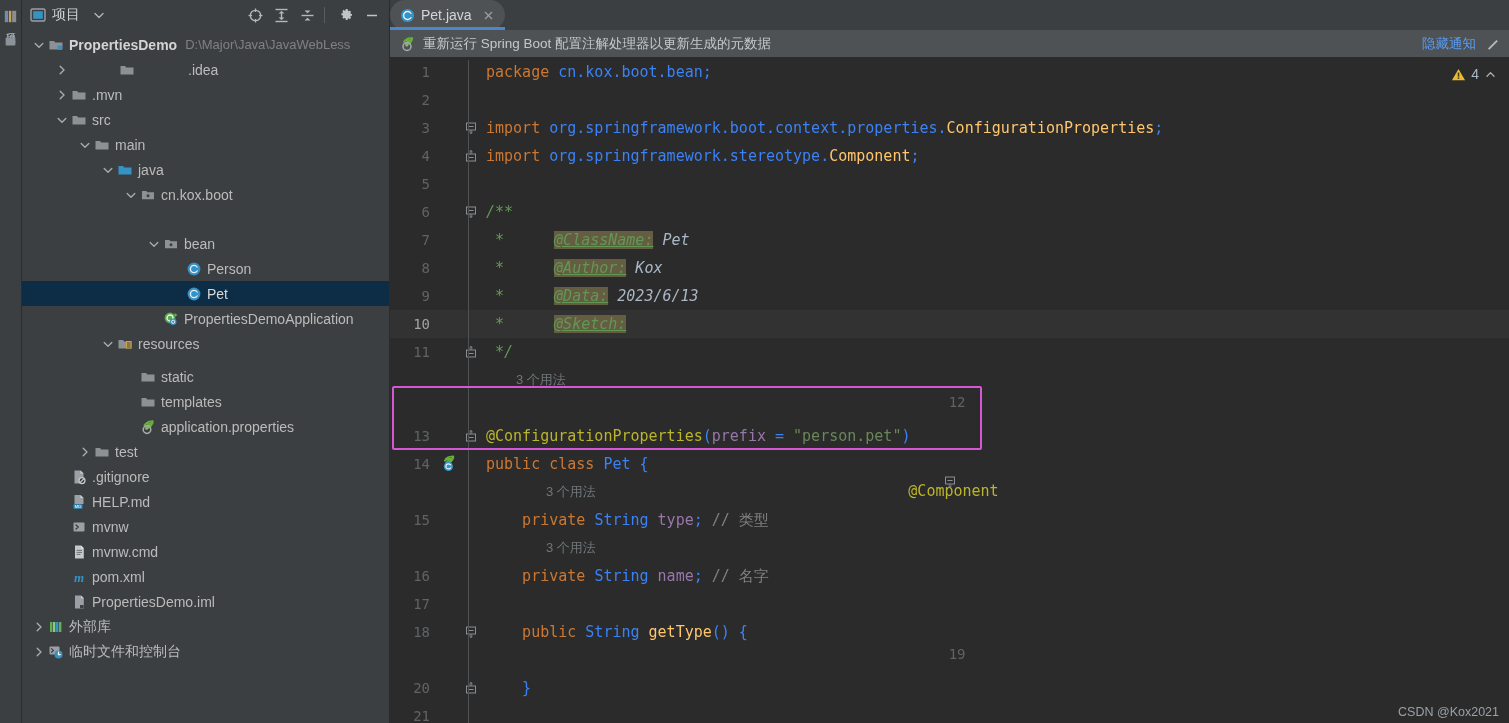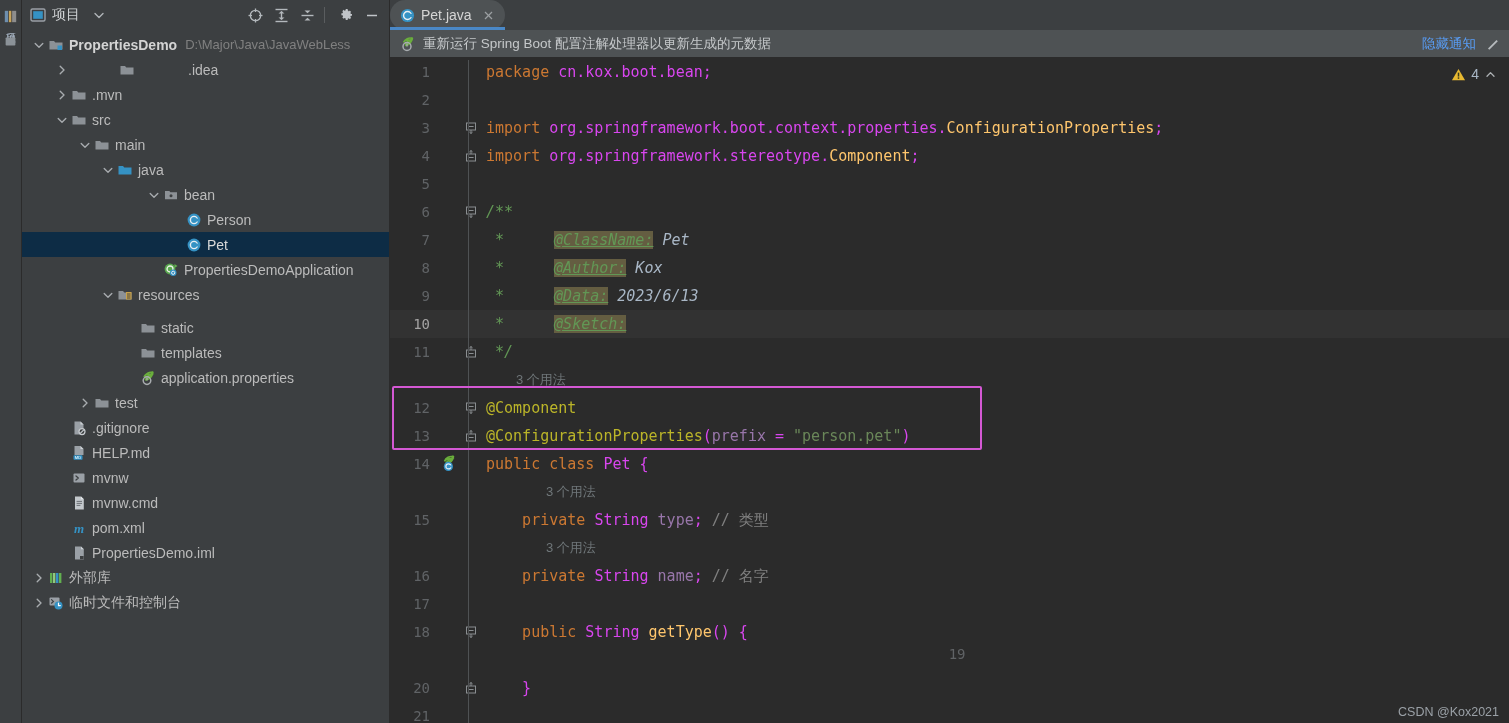--- a/index.html
+++ b/index.html
@@ -108,21 +108,21 @@
   .fold { width: 14px; flex: 0 0 14px; position: relative; height: 28px; }
   .code-text { white-space: pre; padding-left: 8px; }
   .hint-row {
     position: relative; height: 28px; display: flex; align-items: center;
     font-family: "Liberation Sans", sans-serif; font-size: 13px;
   }
   .hint-text { color: #6f7679; padding-left: 8px; white-space: pre; }
 
   
   .kw   { color: #cc7832; }
-  .plain{ color: #d946ef; }
+  .plain{ color: #3b82f6; }
   .cls  { color: #ffc66d; }
   .ann  { color: #bbb529; }
   .str  { color: #6a8759; }
   .fld  { color: #9876aa; }
   .cmt  { color: #808080; }
   .doc  { color: #629755; font-style: italic; }
   .doctag {
     color: #629755; font-style: italic; background: #645d41;
     text-decoration: underline;
     margin-left: 41px;
@@ -282,21 +282,31 @@
         </div>
         <div class="row" style="padding-left: 79px;">
           <svg viewBox="0 0 14 14" class="arrow">
             <path d="M3.2 5.4 L7 9.2 L10.8 5.4" fill="none" stroke="#a8acaf" stroke-width="1.35" stroke-linecap="round" stroke-linejoin="round"></path>
           </svg>
           <svg viewBox="0 0 16 16" class="ricon">
             <path d="M1.5 4 H6 L7.3 5.4 H14.5 V12.6 H1.5 Z" fill="#3592c4"></path>
           </svg>
           <span class="label">java</span>
         </div>
-        <div class="row" style="padding-left: 125px;">
+        <div class="row" style="padding-left: 102px;">
+          <svg viewBox="0 0 14 14" class="arrow">
+            <path d="M3.2 5.4 L7 9.2 L10.8 5.4" fill="none" stroke="#a8acaf" stroke-width="1.35" stroke-linecap="round" stroke-linejoin="round"></path>
+          </svg>
+          <svg viewBox="0 0 16 16" class="ricon">
+            <path d="M2 4 H6.3 L7.4 5.3 H14 V12.3 H2 Z" fill="#8c9196"></path>
+            <circle cx="8" cy="8.8" r="1.5" fill="#3c3f41"></circle>
+          </svg>
+          <span class="label">cn.kox.boot</span>
+        </div>
+        <div class="row" style="padding-left: 125px; margin-top: 24px;">
           <svg viewBox="0 0 14 14" class="arrow">
             <path d="M3.2 5.4 L7 9.2 L10.8 5.4" fill="none" stroke="#a8acaf" stroke-width="1.35" stroke-linecap="round" stroke-linejoin="round"></path>
           </svg>
           <svg viewBox="0 0 16 16" class="ricon">
             <path d="M2 4 H6.3 L7.4 5.3 H14 V12.3 H2 Z" fill="#8c9196"></path>
             <circle cx="8" cy="8.8" r="1.5" fill="#3c3f41"></circle>
           </svg>
           <span class="label">bean</span>
         </div>
         <div class="row" style="padding-left: 148px;">
@@ -583,21 +593,21 @@
               </svg>
             </span>
             <span class="code-text"><span class="doc"> */</span></span>
           </div>
           <div class="hint-row" style="position: absolute; top: 308px; left: 0px; right: 0px;">
             <span class="gutter-num"></span>
             <span class="gutter-icons"></span>
             <span class="fold"></span>
             <span class="hint-text" style="padding-left: 38px;">3 个用法</span>
           </div>
-          <div class="crow" style="position: absolute; top: 336px; left: 0px; right: 0px;">
+          <div class="crow" style="position: absolute; top: 336px; left: 0px; right: 0px; flex-direction: column;">
             <span class="gutter-num">12</span>
             <span class="gutter-icons"></span>
             <span class="fold">
               <svg viewBox="0 0 14 28" width="14" height="28" style="position: absolute; left: 0px; top: 0px;">
                 <rect x="2.5" y="9" width="9" height="7" fill="none" stroke="#8a8e91" stroke-width="1"></rect>
                 <line x1="4.4" y1="12.5" x2="9.6" y2="12.5" stroke="#8a8e91" stroke-width="1"></line>
                 <path d="M7 16 V19.5 L5.4 18" fill="none" stroke="#8a8e91" stroke-width="1"></path>
                 <path d="M7 19.5 L8.6 18" fill="none" stroke="#8a8e91" stroke-width="1"></path>
               </svg>
             </span>

